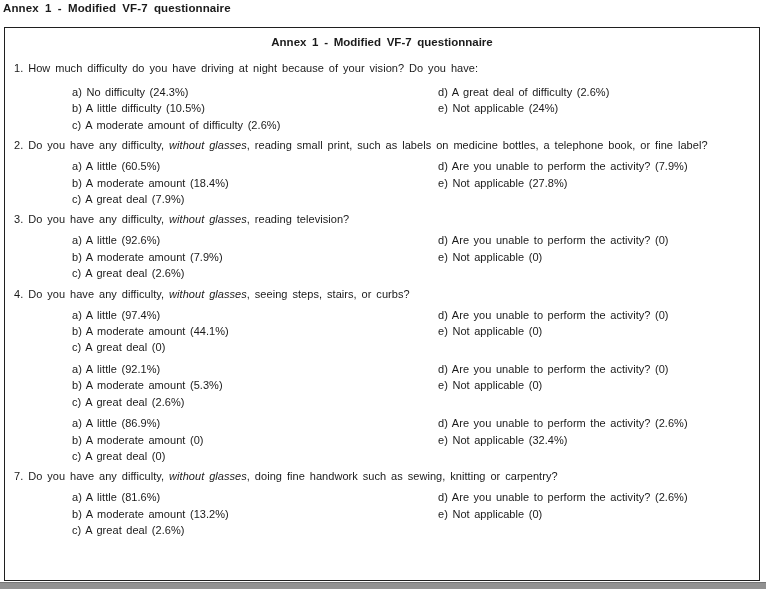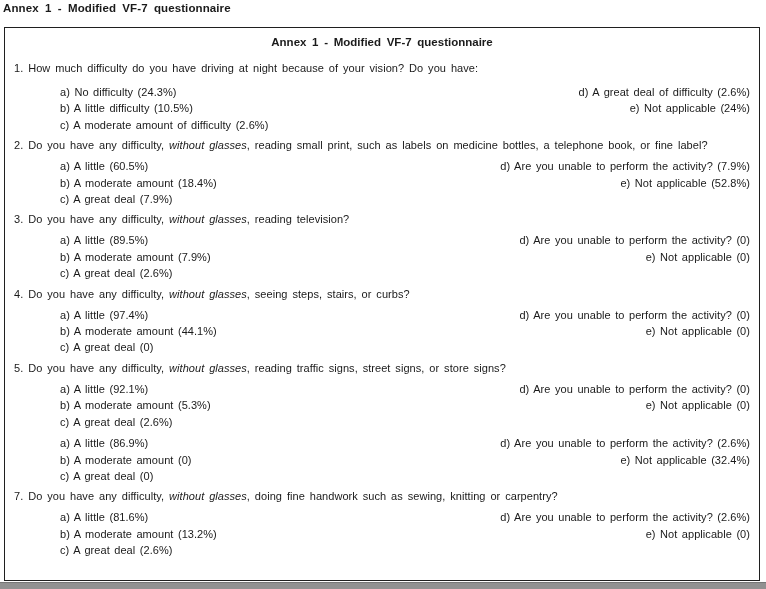--- a/index.html
+++ b/index.html
@@ -44,22 +44,22 @@
   .question.first { margin-top: 11px; }
   .q-text {
     line-height: 15px;
     margin-bottom: 5px;
     word-spacing: 1.8px;
     letter-spacing: 0.05px;
   }
   .question.first .q-text { margin-bottom: 8px; }
   .q-text i { }
   .opts { display: flex; }
-  .col-left { flex: 0 0 auto; margin-left: 46px; width: 366px; }
-  .col-right { flex: 1 1 auto; text-align: right; }
+  .col-left { flex: 0 0 auto; margin-left: 58px; width: 366px; }
+  .col-right { flex: 1 1 auto; }
   .opt {
     line-height: 16.4px;
     word-spacing: 1.4px;
     letter-spacing: 0.05px;
     white-space: nowrap;
   }
   .bottom-bar {
     position: absolute;
     left: 0;
     bottom: 0;
@@ -95,30 +95,30 @@
   <div class="question">
     <div class="q-text"><span>2. Do you have any difficulty, </span><i>without glasses</i><span>, reading small print, such as labels on medicine bottles, a telephone book, or fine label?</span></div>
     <div class="opts">
       <div class="col-left">
         <div class="opt">a) A little (60.5%)</div>
         <div class="opt">b) A moderate amount (18.4%)</div>
         <div class="opt">c) A great deal (7.9%)</div>
       </div>
       <div class="col-right">
         <div class="opt">d) Are you unable to perform the activity? (7.9%)</div>
-        <div class="opt">e) Not applicable (52.8%)</div>
+        <div class="opt">e) Not applicable (27.8%)</div>
       </div>
     </div>
   </div>
 
   <div class="question">
     <div class="q-text"><span>3. Do you have any difficulty, </span><i>without glasses</i><span>, reading television?</span></div>
     <div class="opts">
       <div class="col-left">
-        <div class="opt">a) A little (89.5%)</div>
+        <div class="opt">a) A little (92.6%)</div>
         <div class="opt">b) A moderate amount (7.9%)</div>
         <div class="opt">c) A great deal (2.6%)</div>
       </div>
       <div class="col-right">
         <div class="opt">d) Are you unable to perform the activity? (0)</div>
         <div class="opt">e) Not applicable (0)</div>
       </div>
     </div>
   </div>
 
@@ -131,21 +131,20 @@
         <div class="opt">c) A great deal (0)</div>
       </div>
       <div class="col-right">
         <div class="opt">d) Are you unable to perform the activity? (0)</div>
         <div class="opt">e) Not applicable (0)</div>
       </div>
     </div>
   </div>
 
   <div class="question">
-    <div class="q-text"><span>5. Do you have any difficulty, </span><i>without glasses</i><span>, reading traffic signs, street signs, or store signs?</span></div>
     <div class="opts">
       <div class="col-left">
         <div class="opt">a) A little (92.1%)</div>
         <div class="opt">b) A moderate amount (5.3%)</div>
         <div class="opt">c) A great deal (2.6%)</div>
       </div>
       <div class="col-right">
         <div class="opt">d) Are you unable to perform the activity? (0)</div>
         <div class="opt">e) Not applicable (0)</div>
       </div>

